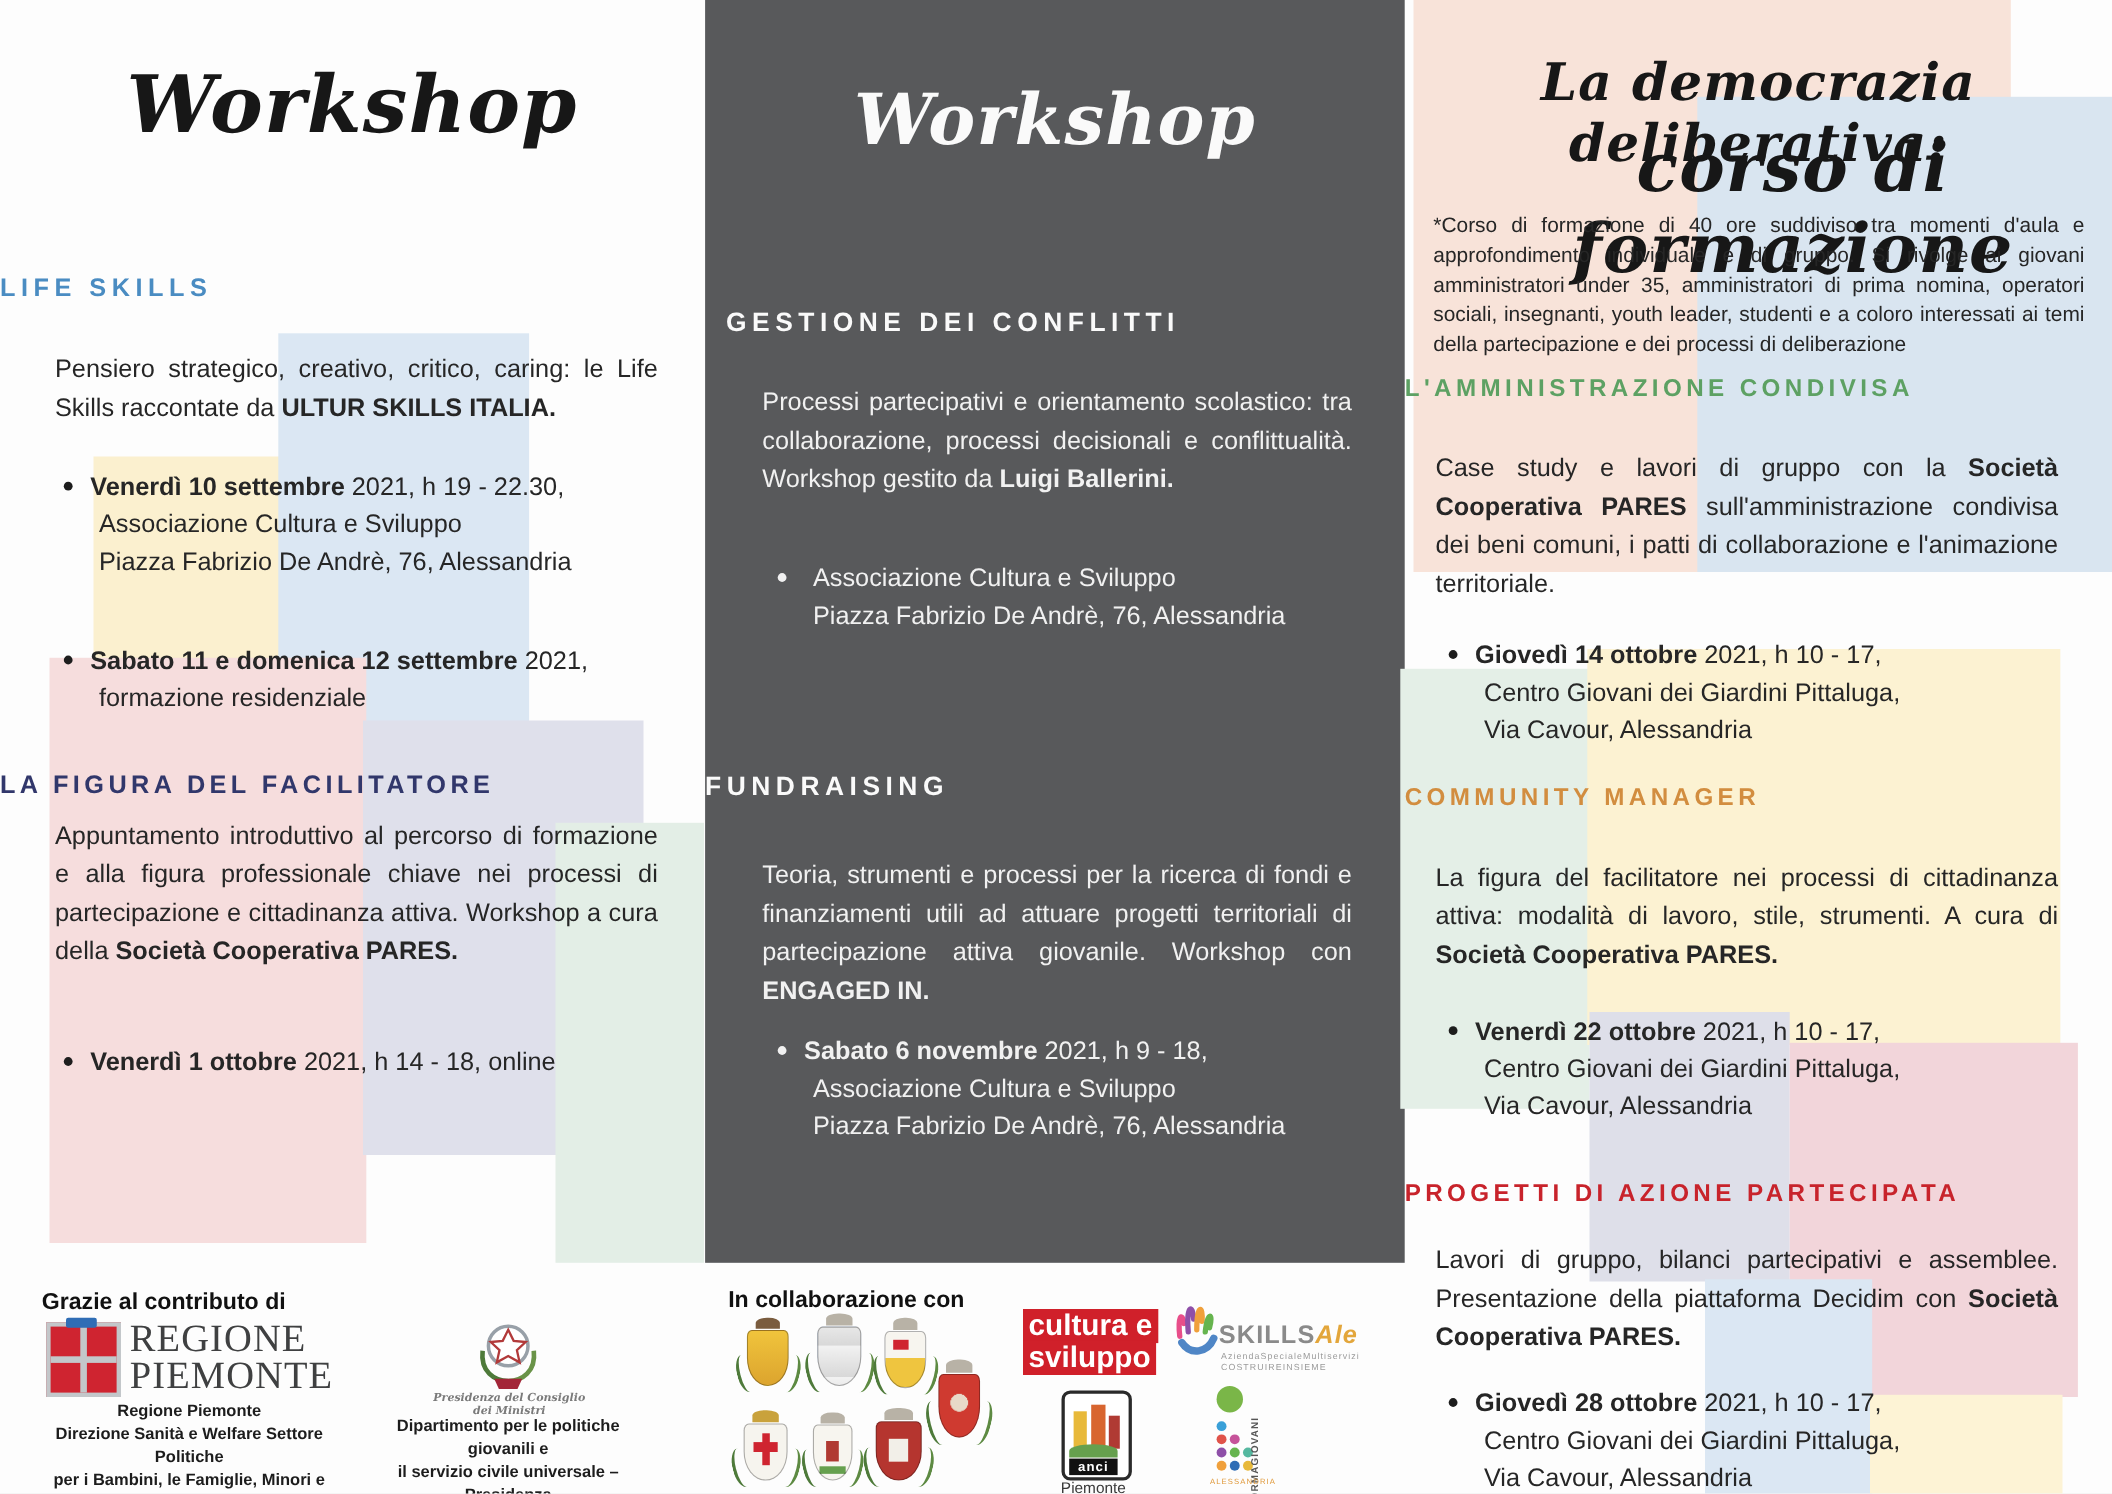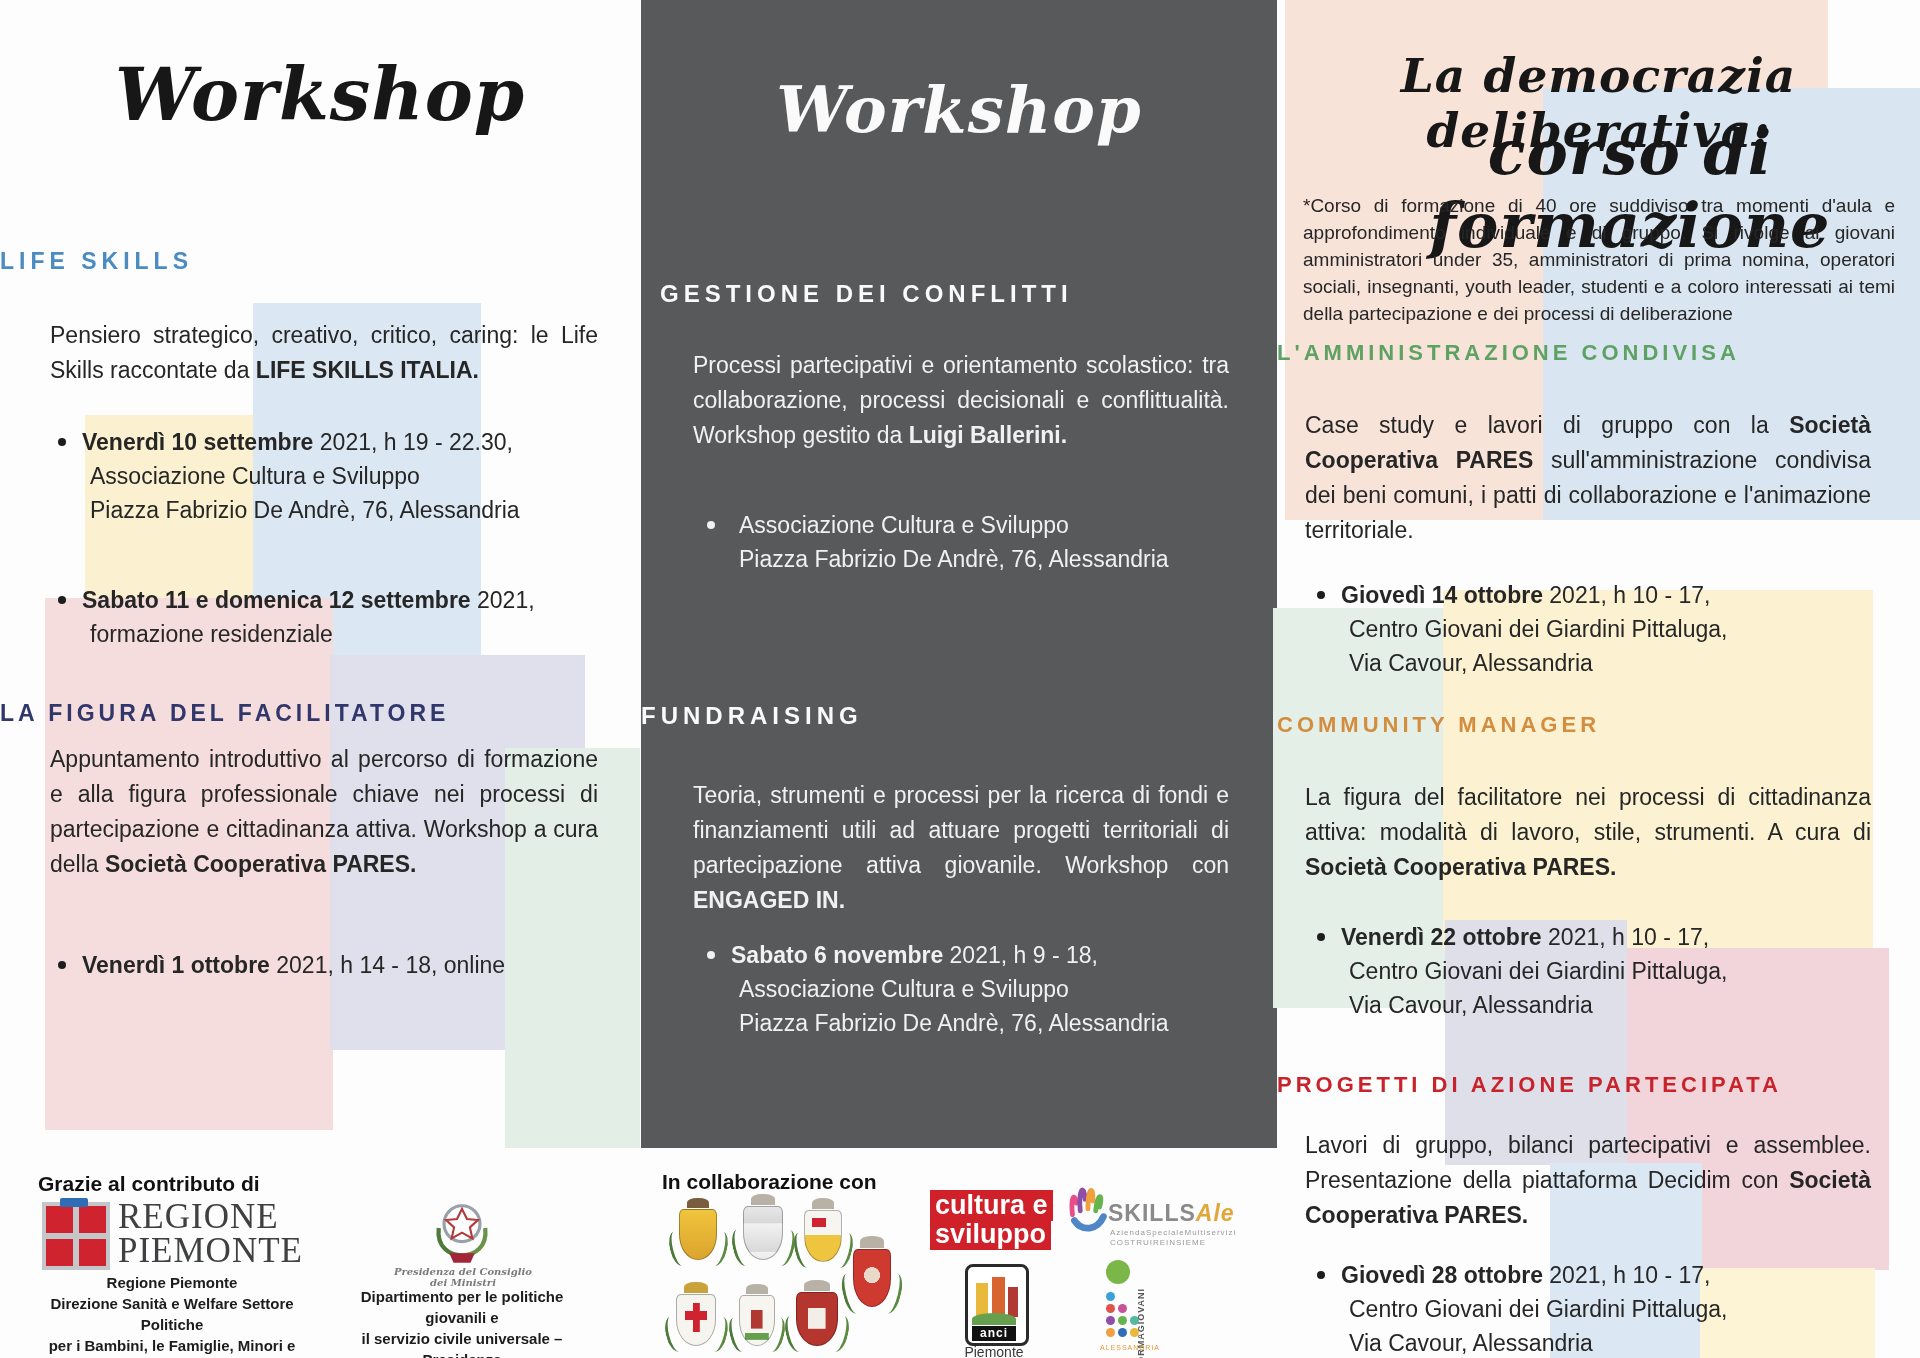--- a/index.html
+++ b/index.html
@@ -93,21 +93,21 @@
   <div class="rect" style="left:1445px;top:920px;width:182px;height:245px;background:#dedfe9"></div>
   <div class="rect" style="left:1627px;top:948px;width:262px;height:322px;background:#f2d5da"></div>
   <div class="rect" style="left:1550px;top:1163px;width:152px;height:195px;background:#dbe7f3"></div>
   <div class="rect" style="left:1700px;top:1268px;width:175px;height:90px;background:#fdf3d5"></div>
 
   <div class="layer" style="left:0;top:0;width:640px;">
     <div class="script" style="position:absolute;left:0;top:52px;width:640px;text-align:center;font-size:72px;color:#171717;">Workshop</div>
 
     <div class="heading h-blue" style="position:absolute;left:0;top:248px;width:640px;font-size:23px;">LIFE SKILLS</div>
 
-    <div class="body-text" style="position:absolute;left:50px;top:318px;width:548px;"><span>Pensiero strategico, creativo, critico, caring: le Life Skills raccontate da </span><span class="b">LIFE SKILLS ITALIA.</span></div>
+    <div class="body-text" style="position:absolute;left:50px;top:318px;width:548px;"><span>Pensiero strategico, creativo, critico, caring: le Life Skills raccontate da </span><span class="b">ULTUR SKILLS ITALIA.</span></div>
 
     <ul class="bullets" style="position:absolute;left:58px;top:425px;width:545px;">
       <li class="bullet">
         <span class="dot"></span>
         <div class="line"><span class="b">Venerdì 10 settembre</span><span> 2021, h 19 - 22.30,</span></div>
         <div class="line cont"><span>Associazione Cultura e Sviluppo</span></div>
         <div class="line cont"><span>Piazza Fabrizio De Andrè, 76, Alessandria</span></div>
       </li>
       <li class="bullet" style="margin-top:56px;">
         <span class="dot"></span>

